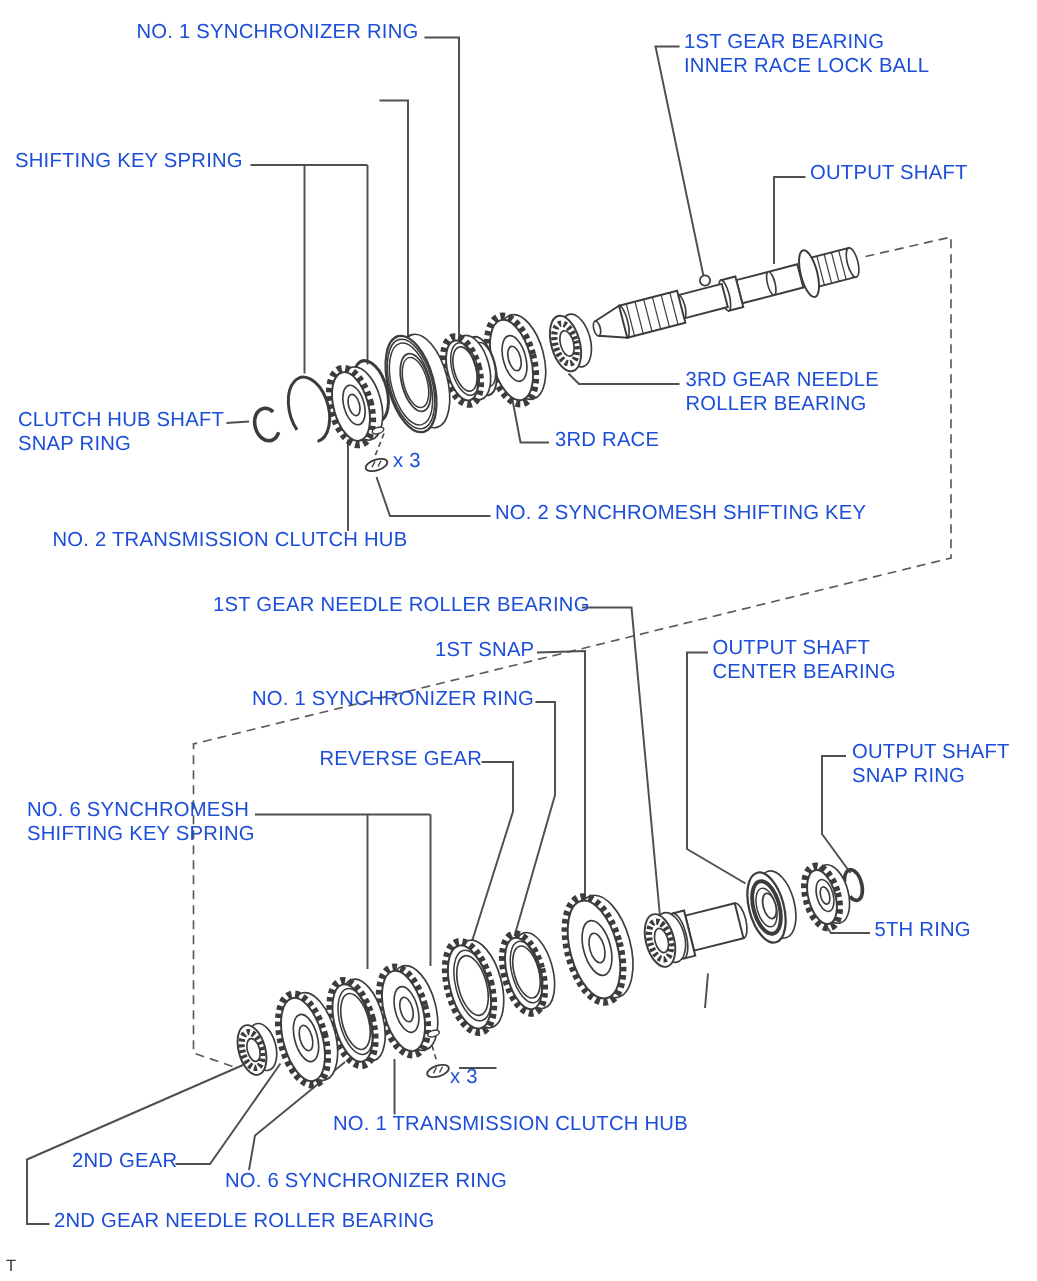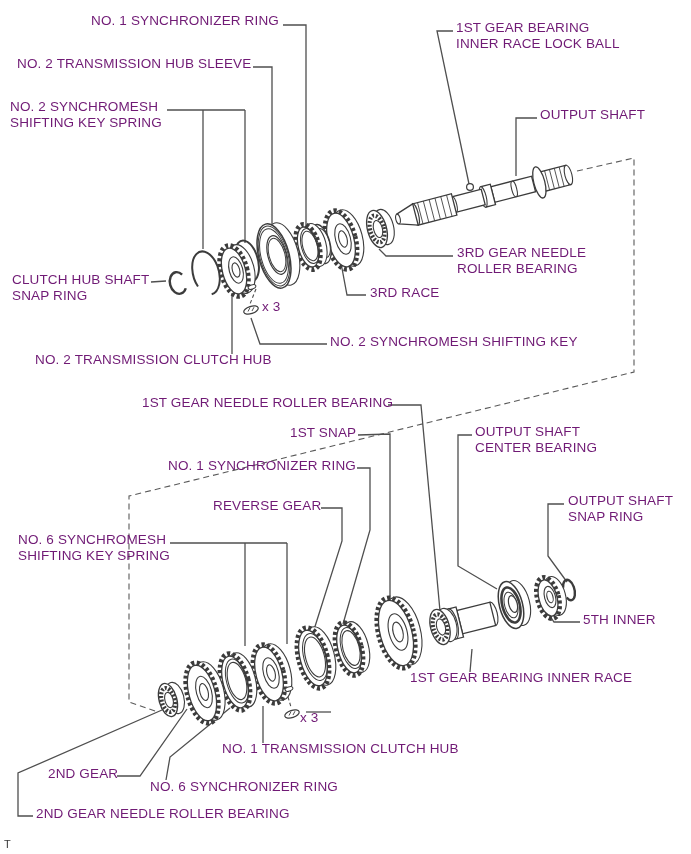--- a/index.html
+++ b/index.html
@@ -1,19 +1,19 @@
 <!DOCTYPE html>
 <html><head>
 <meta charset="utf-8">
 <style>
   html,body{margin:0;padding:0;background:#fff;}
   #stage{position:relative;width:691px;height:854px;background:#ffffff;overflow:hidden;
          font-family:"Liberation Sans",sans-serif;}
   #art{position:absolute;left:0;top:0;}
-  .lbl{position:absolute;font-size:13.5px;line-height:16px;color:#701a75;
+  .lbl{position:absolute;font-size:13.5px;line-height:16px;color:#1d4ed8;
        white-space:nowrap;letter-spacing:.15px;}
   .lbl div{display:block;}
   .corner{position:absolute;font-size:11px;color:#3a3a3a;}
 </style>
 </head>
 <body>
 
 <div id="stage">
 
   <svg id="art" width="691" height="854" viewBox="0 0 691 854">
@@ -220,23 +220,21 @@
 
     <g stroke="#4f4f4f" stroke-width="1.1" stroke-dasharray="3.5 2.5">
       <line x1="256" y1="289" x2="250" y2="304"></line>
       <line x1="288" y1="697" x2="291" y2="707"></line>
     </g>
 
     <circle cx="470" cy="187" r="3.4" fill="#fff" stroke="#3c3c3c" stroke-width="1.2"></circle>
   </svg>
 
   <div class="lbl" style="left:91px;top:13px">NO. 1 SYNCHRONIZER RING</div>
-  <div class="lbl" style="left:17px;top:56px">NO. 2 TRANSMISSION HUB SLEEVE</div>
   <div class="lbl" style="left:10px;top:99px">
-    <div>NO. 2 SYNCHROMESH</div>
     <div>SHIFTING KEY SPRING</div>
   </div>
   <div class="lbl" style="left:456px;top:20px">
     <div>1ST GEAR BEARING</div>
     <div>INNER RACE LOCK BALL</div>
   </div>
   <div class="lbl" style="left:540px;top:107px">OUTPUT SHAFT</div>
   <div class="lbl" style="left:12px;top:272px">
     <div>CLUTCH HUB SHAFT</div>
     <div>SNAP RING</div>
@@ -259,22 +257,21 @@
     <div>SHIFTING KEY SPRING</div>
   </div>
   <div class="lbl" style="left:475px;top:424px">
     <div>OUTPUT SHAFT</div>
     <div>CENTER BEARING</div>
   </div>
   <div class="lbl" style="left:568px;top:493px">
     <div>OUTPUT SHAFT</div>
     <div>SNAP RING</div>
   </div>
-  <div class="lbl" style="left:583px;top:612px">5TH INNER</div>
-  <div class="lbl" style="left:410px;top:670px">1ST GEAR BEARING INNER RACE</div>
+  <div class="lbl" style="left:583px;top:612px">5TH RING</div>
   <div class="lbl" style="left:300px;top:710px">x 3</div>
   <div class="lbl" style="left:222px;top:741px">NO. 1 TRANSMISSION CLUTCH HUB</div>
   <div class="lbl" style="left:48px;top:766px">2ND GEAR</div>
   <div class="lbl" style="left:150px;top:779px">NO. 6 SYNCHRONIZER RING</div>
   <div class="lbl" style="left:36px;top:806px">2ND GEAR NEEDLE ROLLER BEARING</div>
 
   <div class="corner" style="left:4px;top:838px">T</div>
 </div>
 
 </body></html>

